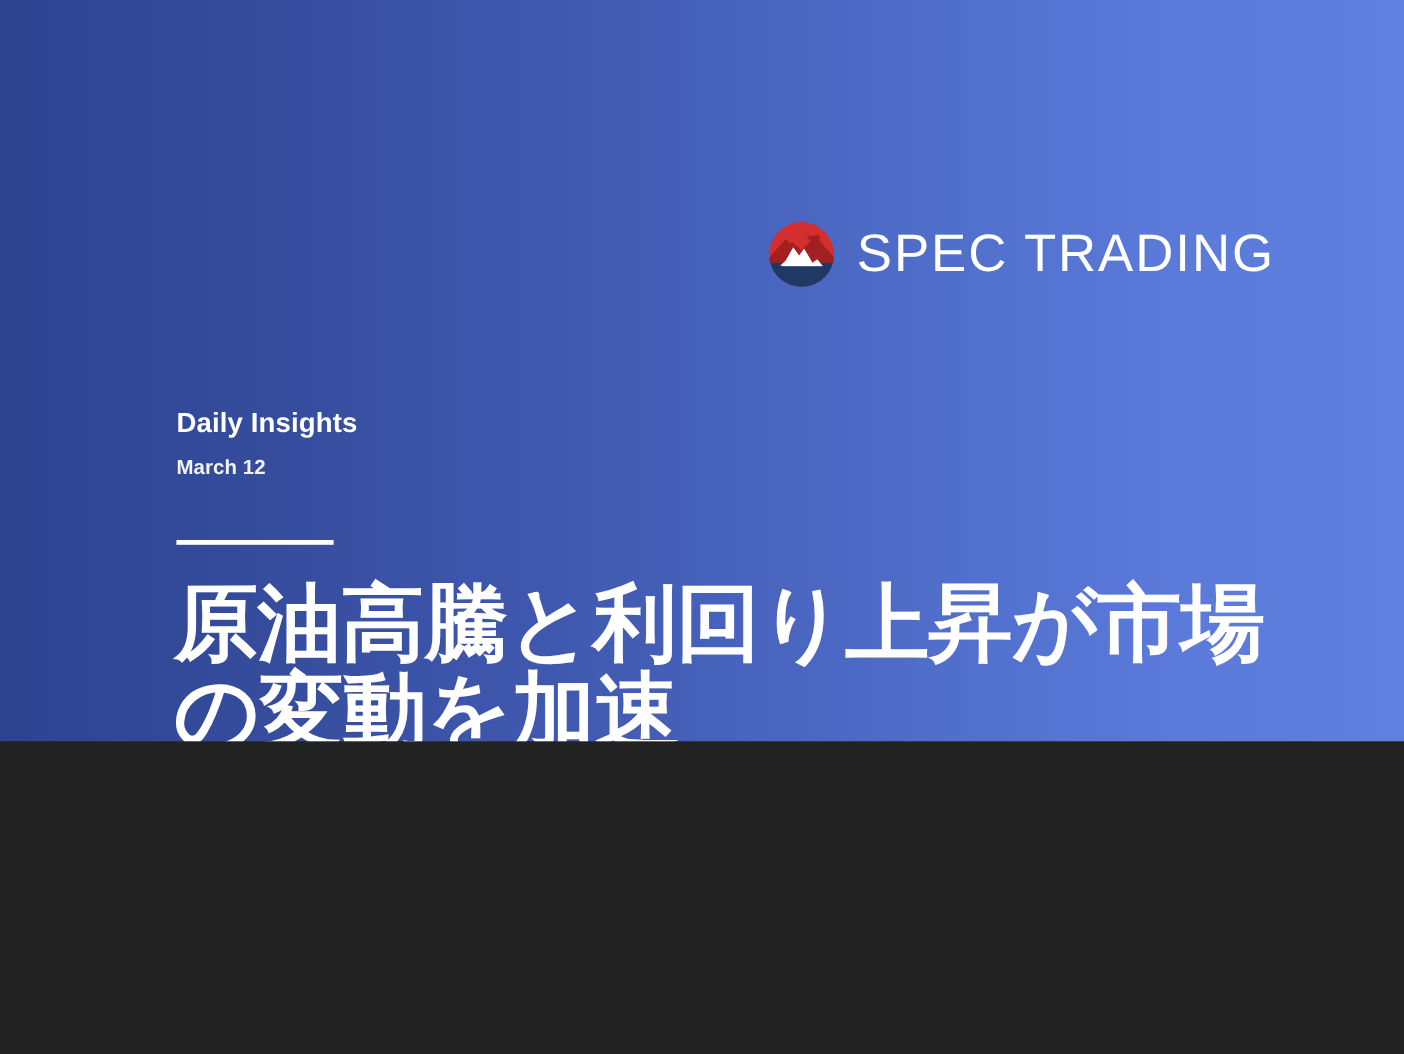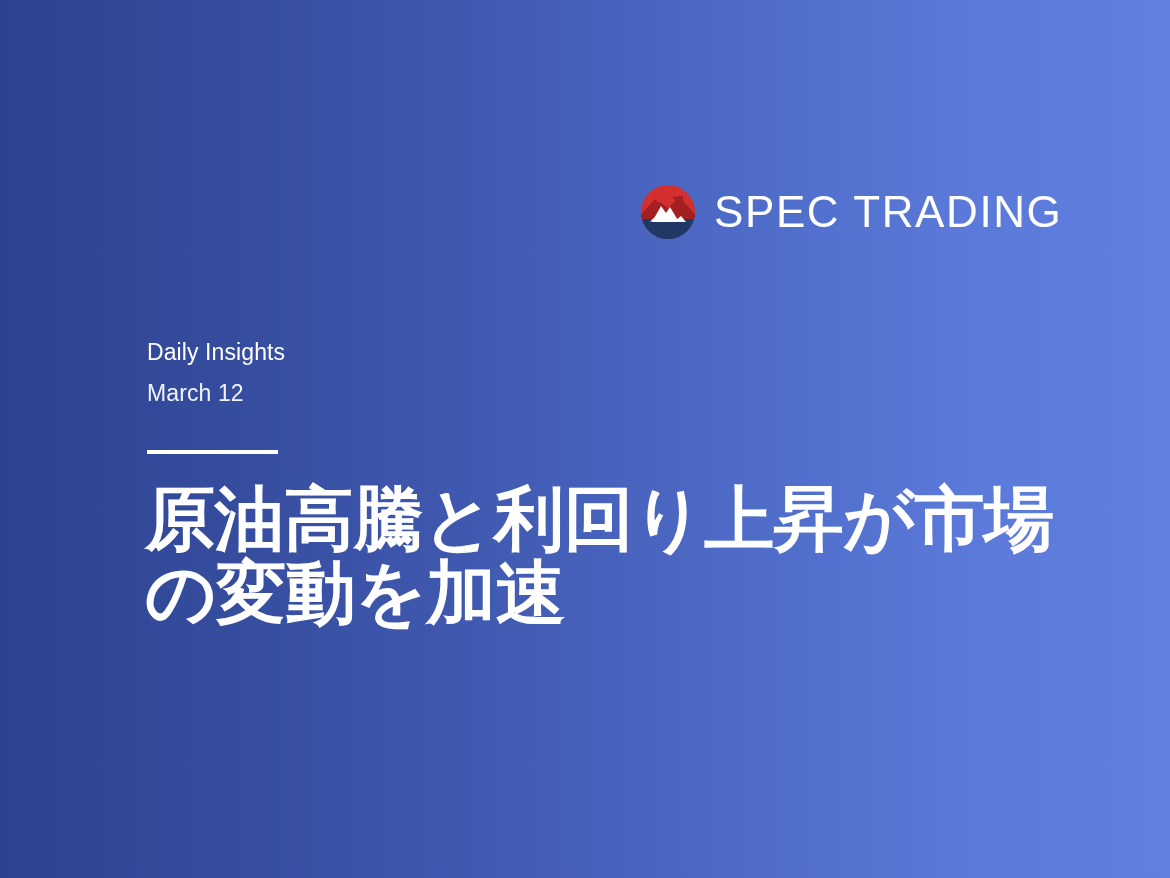--- a/index.html
+++ b/index.html
@@ -4,21 +4,21 @@
 <style>
   html, body {
     margin: 0;
     padding: 0;
     background: #222;
   }
 
   .slide {
     position: relative;
     width: 1170px;
-    height: 878px;
+    height: 618px;
     overflow: hidden;
     background: linear-gradient(90deg,
                 #2d4390 0%,
                 #364d9e 20%,
                 #4059b0 40%,
                 #4d6ac6 62%,
                 #5a79d8 82%,
                 #6080e0 100%);
     font-family: "Liberation Sans", "DejaVu Sans", sans-serif;
     -webkit-font-smoothing: antialiased;
@@ -54,30 +54,30 @@
   .meta {
     position: absolute;
     left: 147px;
     top: 338px;
     width: 760px;
   }
 
   .meta-kicker {
     color: #ffffff;
     font-size: 23px;
-    font-weight: 400;
+    font-weight: 700;
     line-height: 1.22;
     letter-spacing: 0.1px;
     margin: 0;
   }
 
   .meta-date {
     color: #f2f4fb;
-    font-size: 23px;
-    font-weight: 400;
+    font-size: 17px;
+    font-weight: 700;
     line-height: 1.25;
     letter-spacing: 0.1px;
     margin: 13px 0 0 0;
   }
 
   .rule {
     position: absolute;
     left: 147px;
     top: 450px;
     width: 131px;

